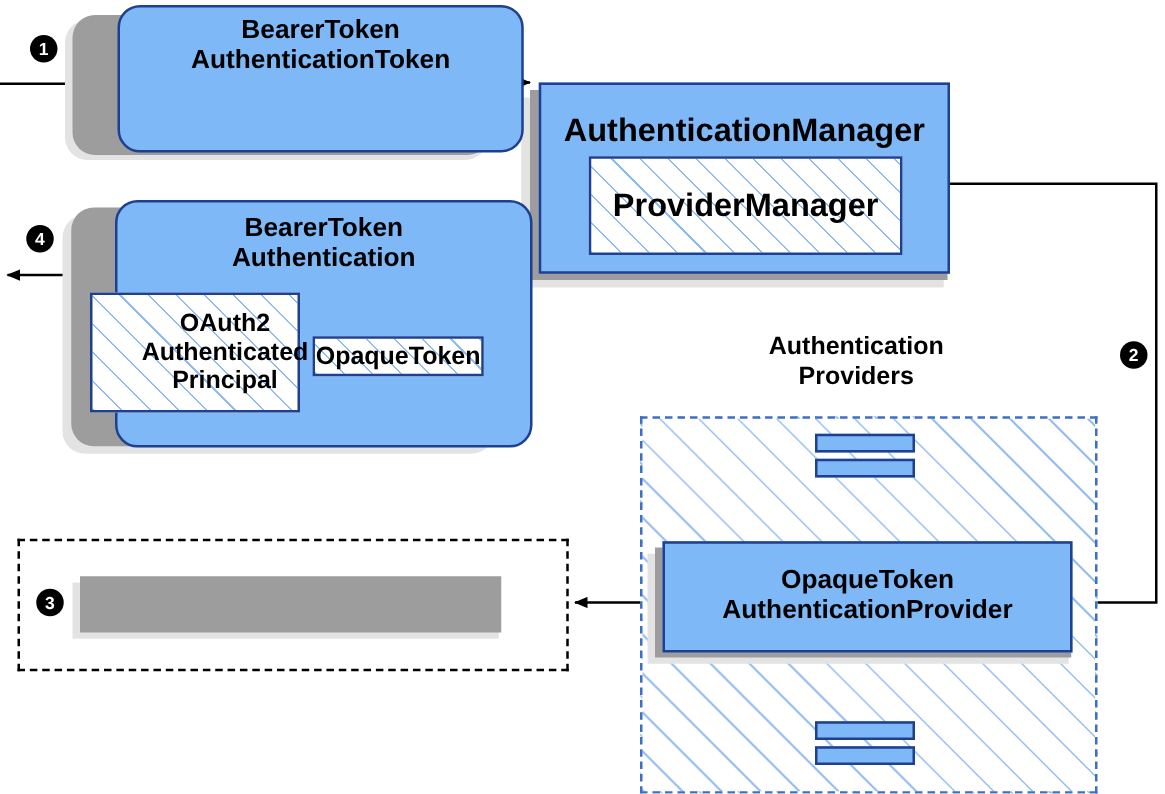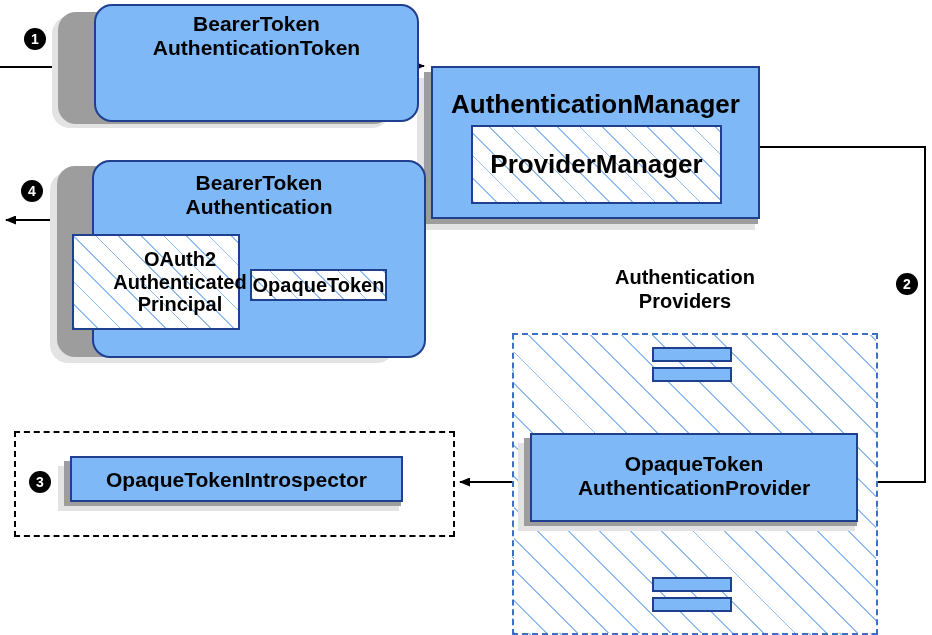--- a/index.html
+++ b/index.html
@@ -209,23 +209,20 @@
 
   <div class="shadow-light" style="left:518px; top:443px; width:337px; height:88px;"></div>
   <div class="shadow-dark" style="left:524px; top:438px; width:333px; height:88px;"></div>
   <div class="node" style="left:530px; top:433px; width:328px; height:89px;">
     <div class="node-title" style="top:17px; font-size:21px;">OpaqueToken
 AuthenticationProvider</div>
   </div>
 
   <div class="shadow-light" style="left:58px; top:466px; width:341px; height:45px;"></div>
   <div class="shadow-dark" style="left:64px; top:461px; width:337px; height:45px;"></div>
-  <div class="node" style="left:70px; top:456px; width:333px; height:46px;">
-    <div class="node-title" style="top:10px; font-size:21px;">OpaqueTokenIntrospector</div>
-  </div>
 
   <div class="bar" style="left:652px; top:347px; width:80px; height:15px;"></div>
   <div class="bar" style="left:652px; top:367px; width:80px; height:15px;"></div>
   <div class="bar" style="left:652px; top:577px; width:80px; height:15px;"></div>
   <div class="bar" style="left:652px; top:597px; width:80px; height:15px;"></div>
 
   <div class="step" style="left:24px; top:28px;">1</div>
   <div class="step" style="left:896px; top:273px;">2</div>
   <div class="step" style="left:29px; top:471px;">3</div>
   <div class="step" style="left:21px; top:180px;">4</div>

